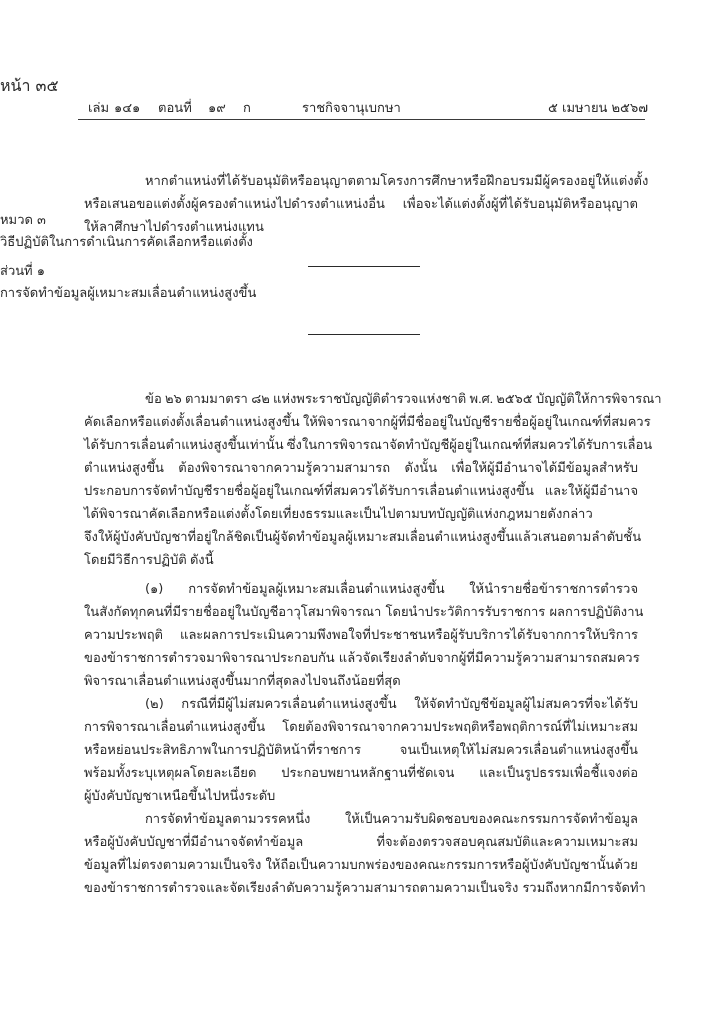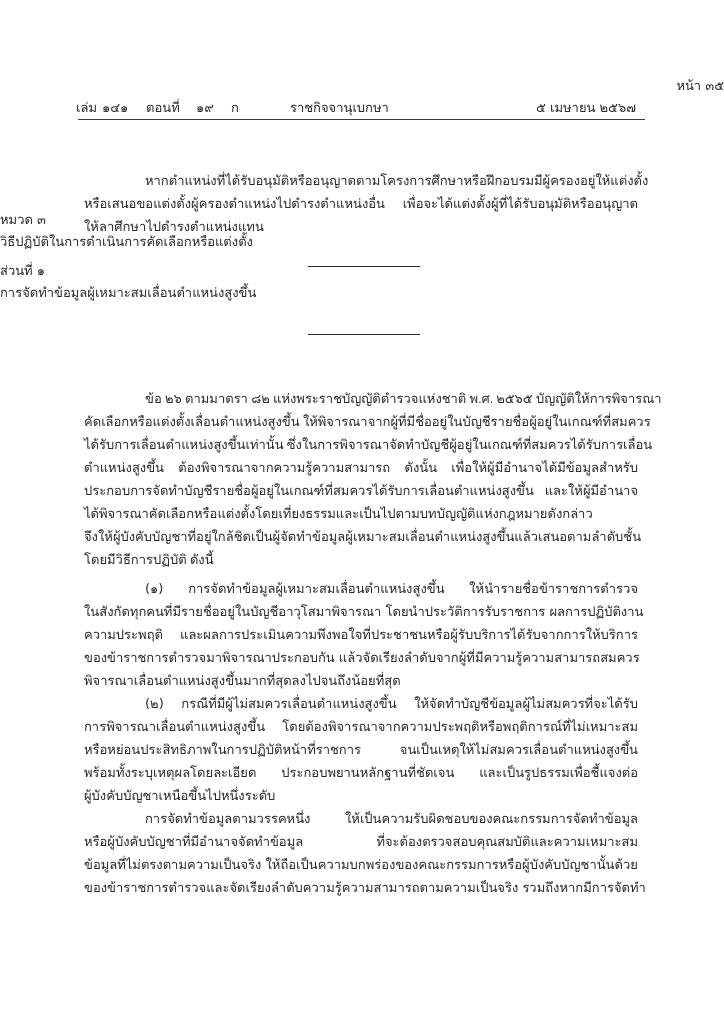--- a/index.html
+++ b/index.html
@@ -17,28 +17,28 @@
     }
     .page {
       position: absolute;
       left: 0; top: 0;
       width: 724px; height: 1024px;
     }
     .page-number {
       position: absolute;
       top: 77px;
       left: 0; right: 0;
-      text-align: right;
-      font-size: 13px;
+      text-align: left;
+      font-size: 16px;
       line-height: 18px;
     }
     .running-header {
       position: absolute;
       top: 99px;
-      left: 76px;
+      left: 88px;
       width: 560px;
       height: 18px;
       font-size: 13px;
       line-height: 18px;
     }
     .running-header span { position: absolute; top: 0; white-space: nowrap; }
     .hdr-vol-label { left: 0; }
     .hdr-vol-num { left: 26px; }
     .hdr-issue-label { left: 70px; }
     .hdr-issue-num { left: 120px; }

